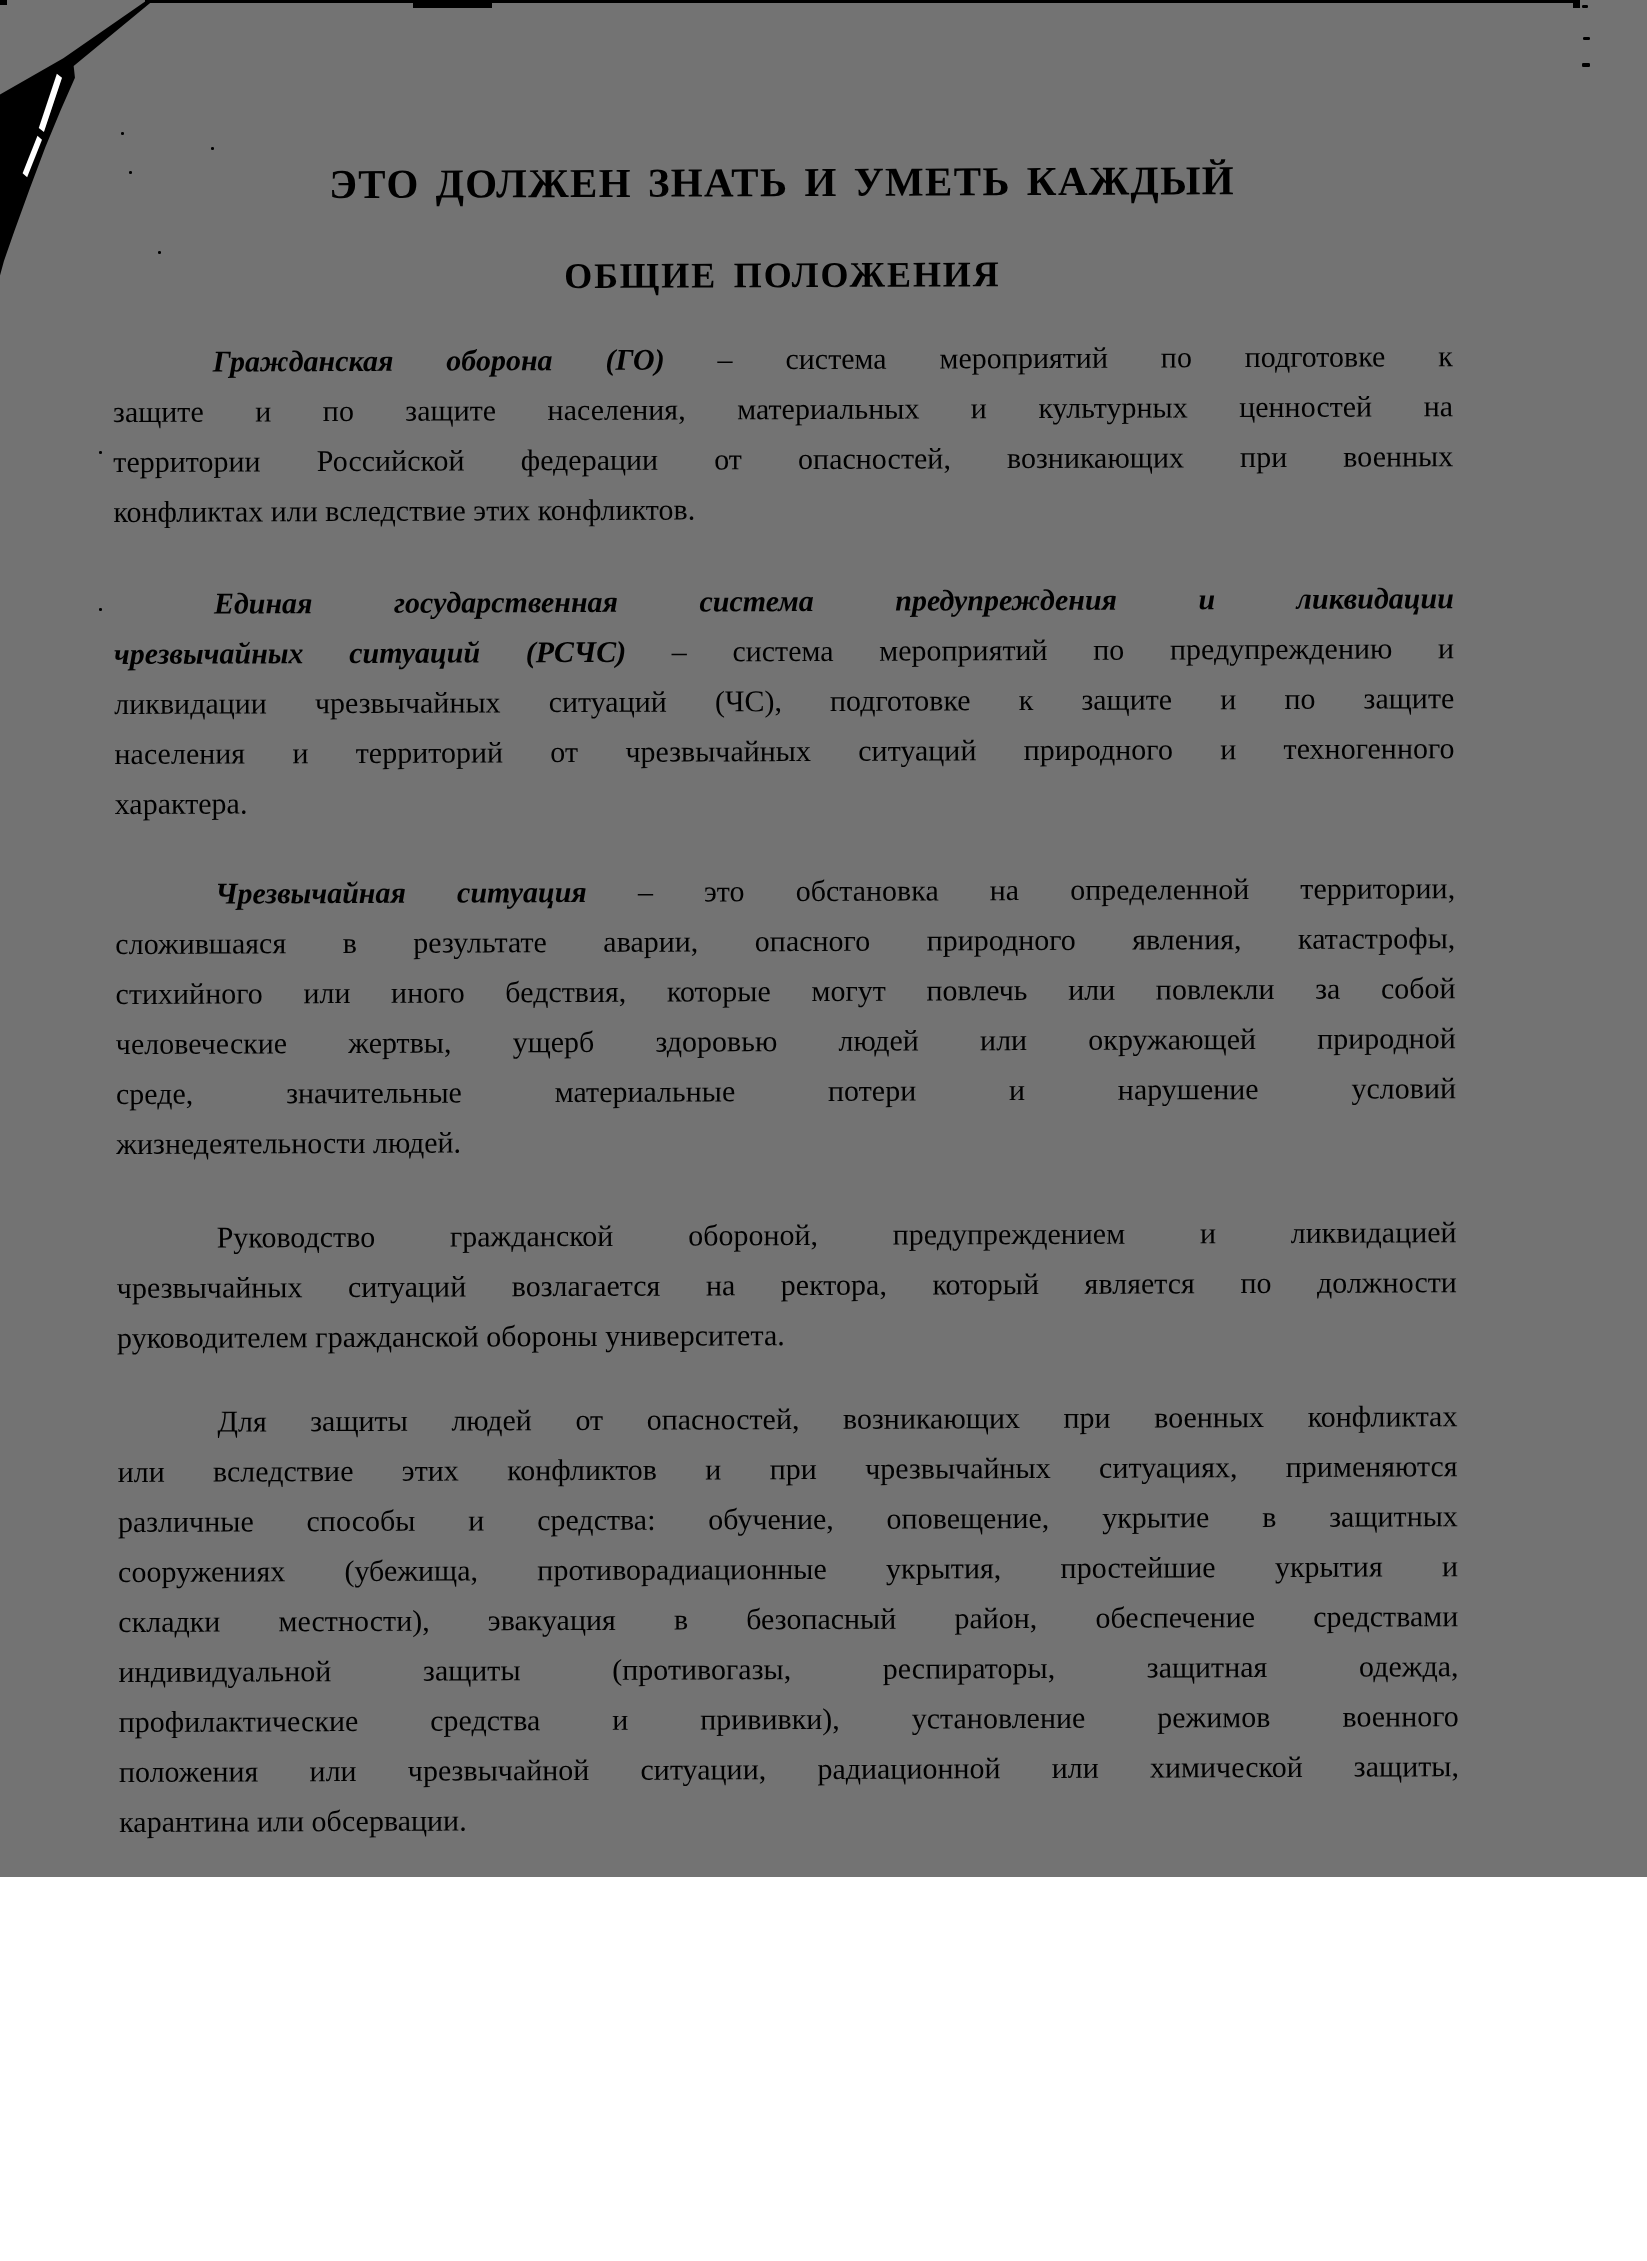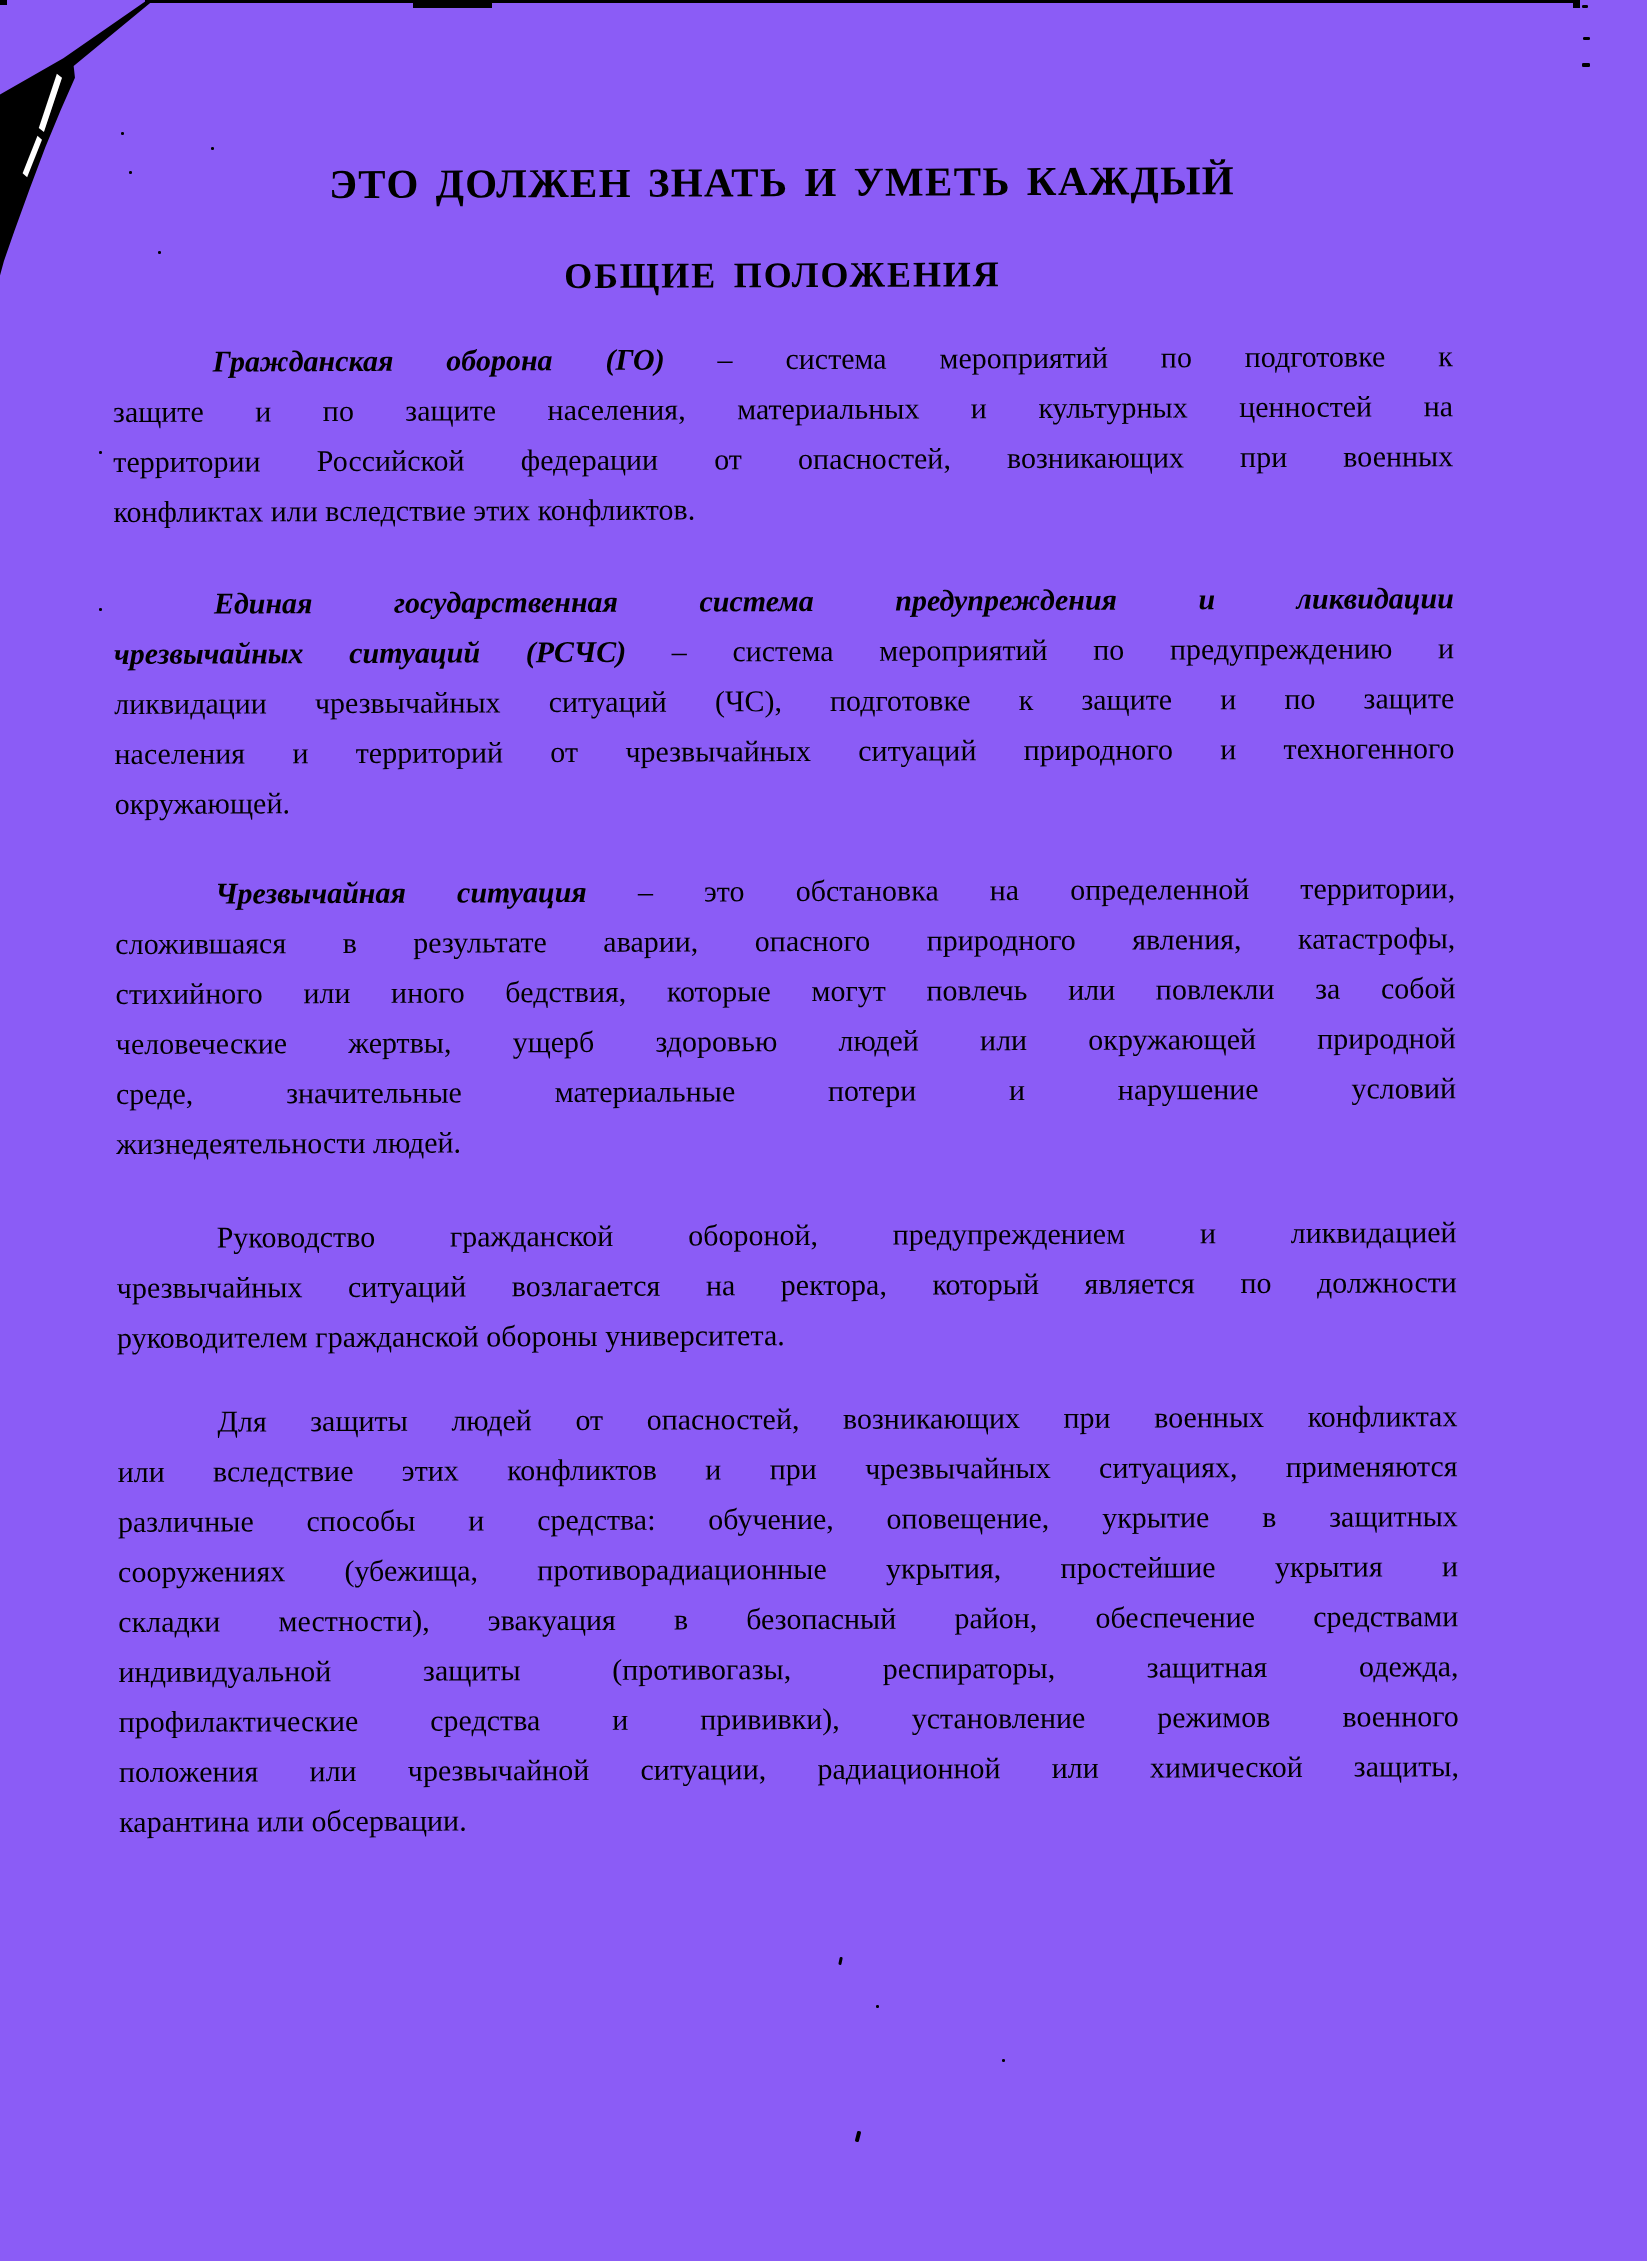--- a/index.html
+++ b/index.html
@@ -3,22 +3,22 @@
 <meta charset="utf-8">
 <style>
   html, body {
     margin: 0;
     padding: 0;
     background: #ffffff;
   }
   .page {
     position: relative;
     width: 1647px;
-    height: 2261px;
-    background: #8b5cf6;
+    height: 1877px;
+    background: #737373;
     overflow: hidden;
     font-family: "Liberation Serif", serif;
     color: #000000;
   }
 
   
   .artifact { position: absolute; background: #000; }
   .top-bar        { left: 145px;  top: 0;    width: 1435px; height: 3.2px; }
   .top-bar-thick  { left: 413px;  top: 0;    width: 79px;  height: 8.4px; }
   .top-bar-tick   { left: 1573px; top: 0;    width: 6.5px;   height: 8.4px; }
@@ -138,21 +138,21 @@
       <div class="line"><span>защите и по защите населения, материальных и культурных ценностей на</span></div>
       <div class="line"><span>территории Российской федерации от опасностей, возникающих при военных</span></div>
       <div class="line last"><span>конфликтах или вследствие этих конфликтов.</span></div>
     </div>
 
     <div class="para p2">
       <div class="line first"><span class="b">Единая государственная система предупреждения и ликвидации</span></div>
       <div class="line"><span class="b">чрезвычайных ситуаций (РСЧС)</span><span> – система мероприятий по предупреждению и</span></div>
       <div class="line"><span>ликвидации чрезвычайных ситуаций (ЧС), подготовке к защите и по защите</span></div>
       <div class="line"><span>населения и территорий от чрезвычайных ситуаций природного и техногенного</span></div>
-      <div class="line last"><span>окружающей.</span></div>
+      <div class="line last"><span>характера.</span></div>
     </div>
 
     <div class="para p3">
       <div class="line first"><span class="b">Чрезвычайная ситуация</span><span> – это обстановка на определенной территории,</span></div>
       <div class="line"><span>сложившаяся в результате аварии, опасного природного явления, катастрофы,</span></div>
       <div class="line"><span>стихийного или иного бедствия, которые могут повлечь или повлекли за собой</span></div>
       <div class="line"><span>человеческие жертвы, ущерб здоровью людей или окружающей природной</span></div>
       <div class="line"><span>среде, значительные материальные потери и нарушение условий</span></div>
       <div class="line last"><span>жизнедеятельности людей.</span></div>
     </div>

